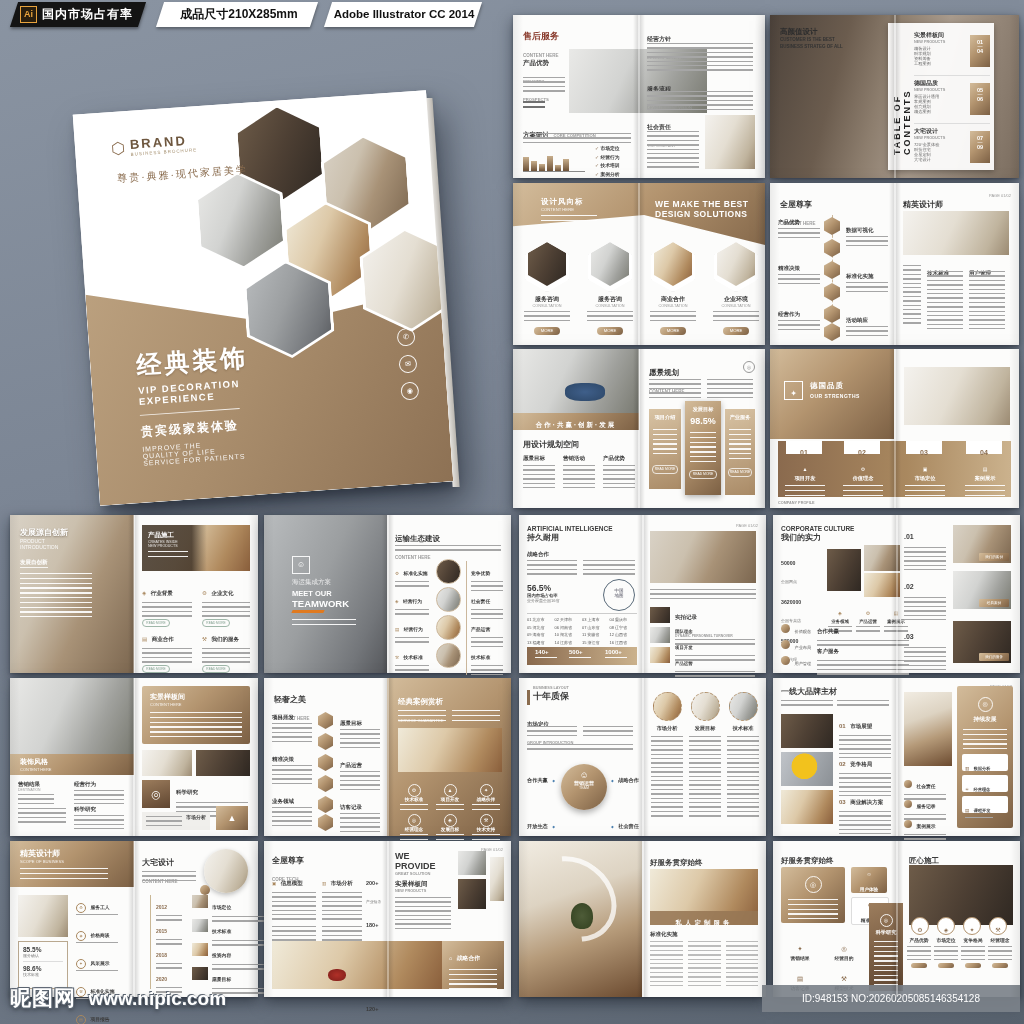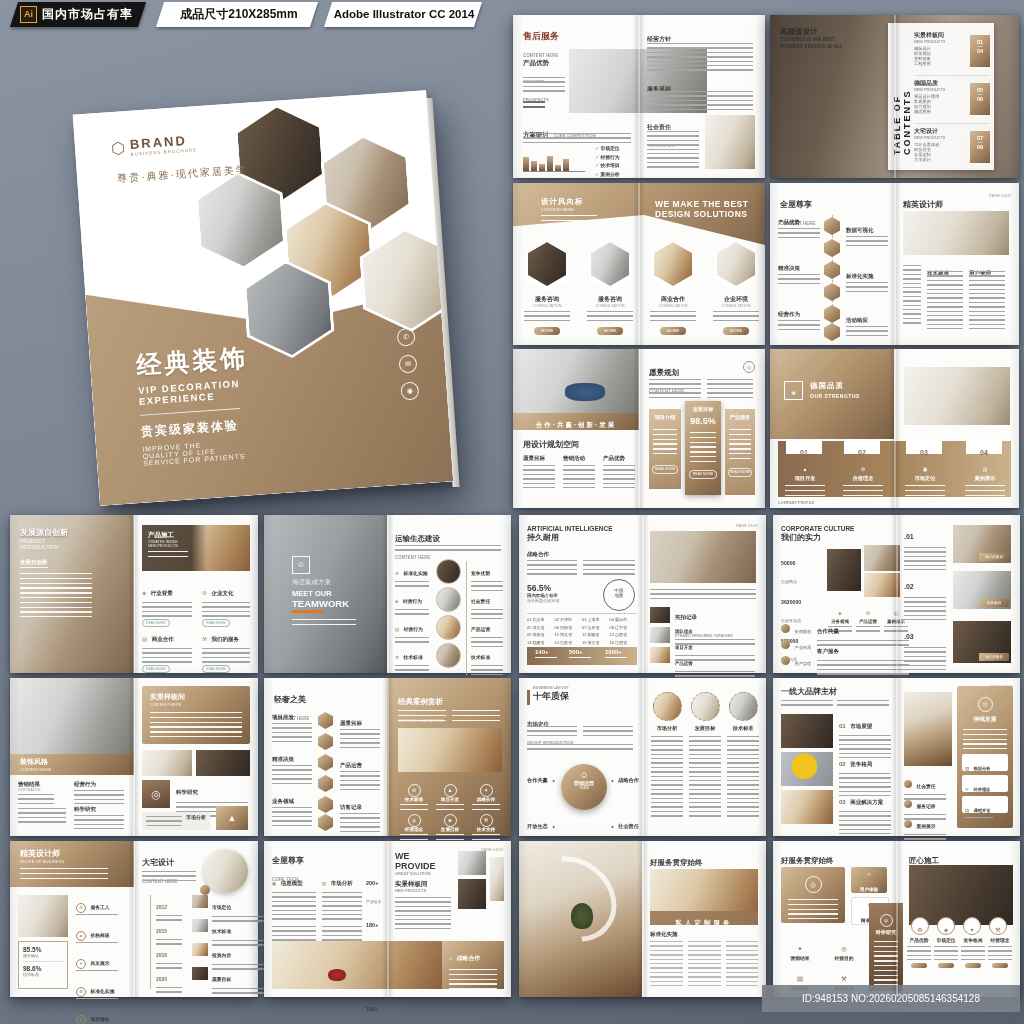--- a/index.html
+++ b/index.html
@@ -749,17 +749,21 @@
         <div class="ln" style="width:24px;height:14px;margin:3px auto 0;"></div>
         <div class="grd pill" style="width:16px;height:5px;margin:3px auto 0;"></div>
       </div>
     <div class="abs ctr" style="left:214px;top:96px;width:26px;">
         <div class="tc" style="font-size:4.8px;">经营理念</div>
         <div class="ln" style="width:24px;height:14px;margin:3px auto 0;"></div>
         <div class="grd pill" style="width:16px;height:5px;margin:3px auto 0;"></div>
       </div>
   </div>
 
+  <div class="abs" style="left:10px;top:984px;">
+    <span style="font-size:21px;font-weight:700;color:#fff;text-shadow:1px 1px 0 #5a6470,-1px -1px 0 #5a6470,1px -1px 0 #5a6470,-1px 1px 0 #5a6470,0 2px 4px rgba(0,0,0,.5);letter-spacing:1px;">昵图网</span>
+    <span style="font-size:19px;font-weight:700;color:#fff;text-shadow:1px 1px 0 #5a6470,-1px -1px 0 #5a6470,0 2px 4px rgba(0,0,0,.5);margin-left:8px;">www.nipic.com</span>
+  </div>
   <div class="abs ctr" style="left:762px;top:985px;width:258px;height:27px;background:rgba(124,130,138,.92);">
     <span class="w" style="font-size:10px;line-height:27px;">ID:948153 NO:20260205085146354128</span>
   </div>
 
 </div>
 
 </body></html>

